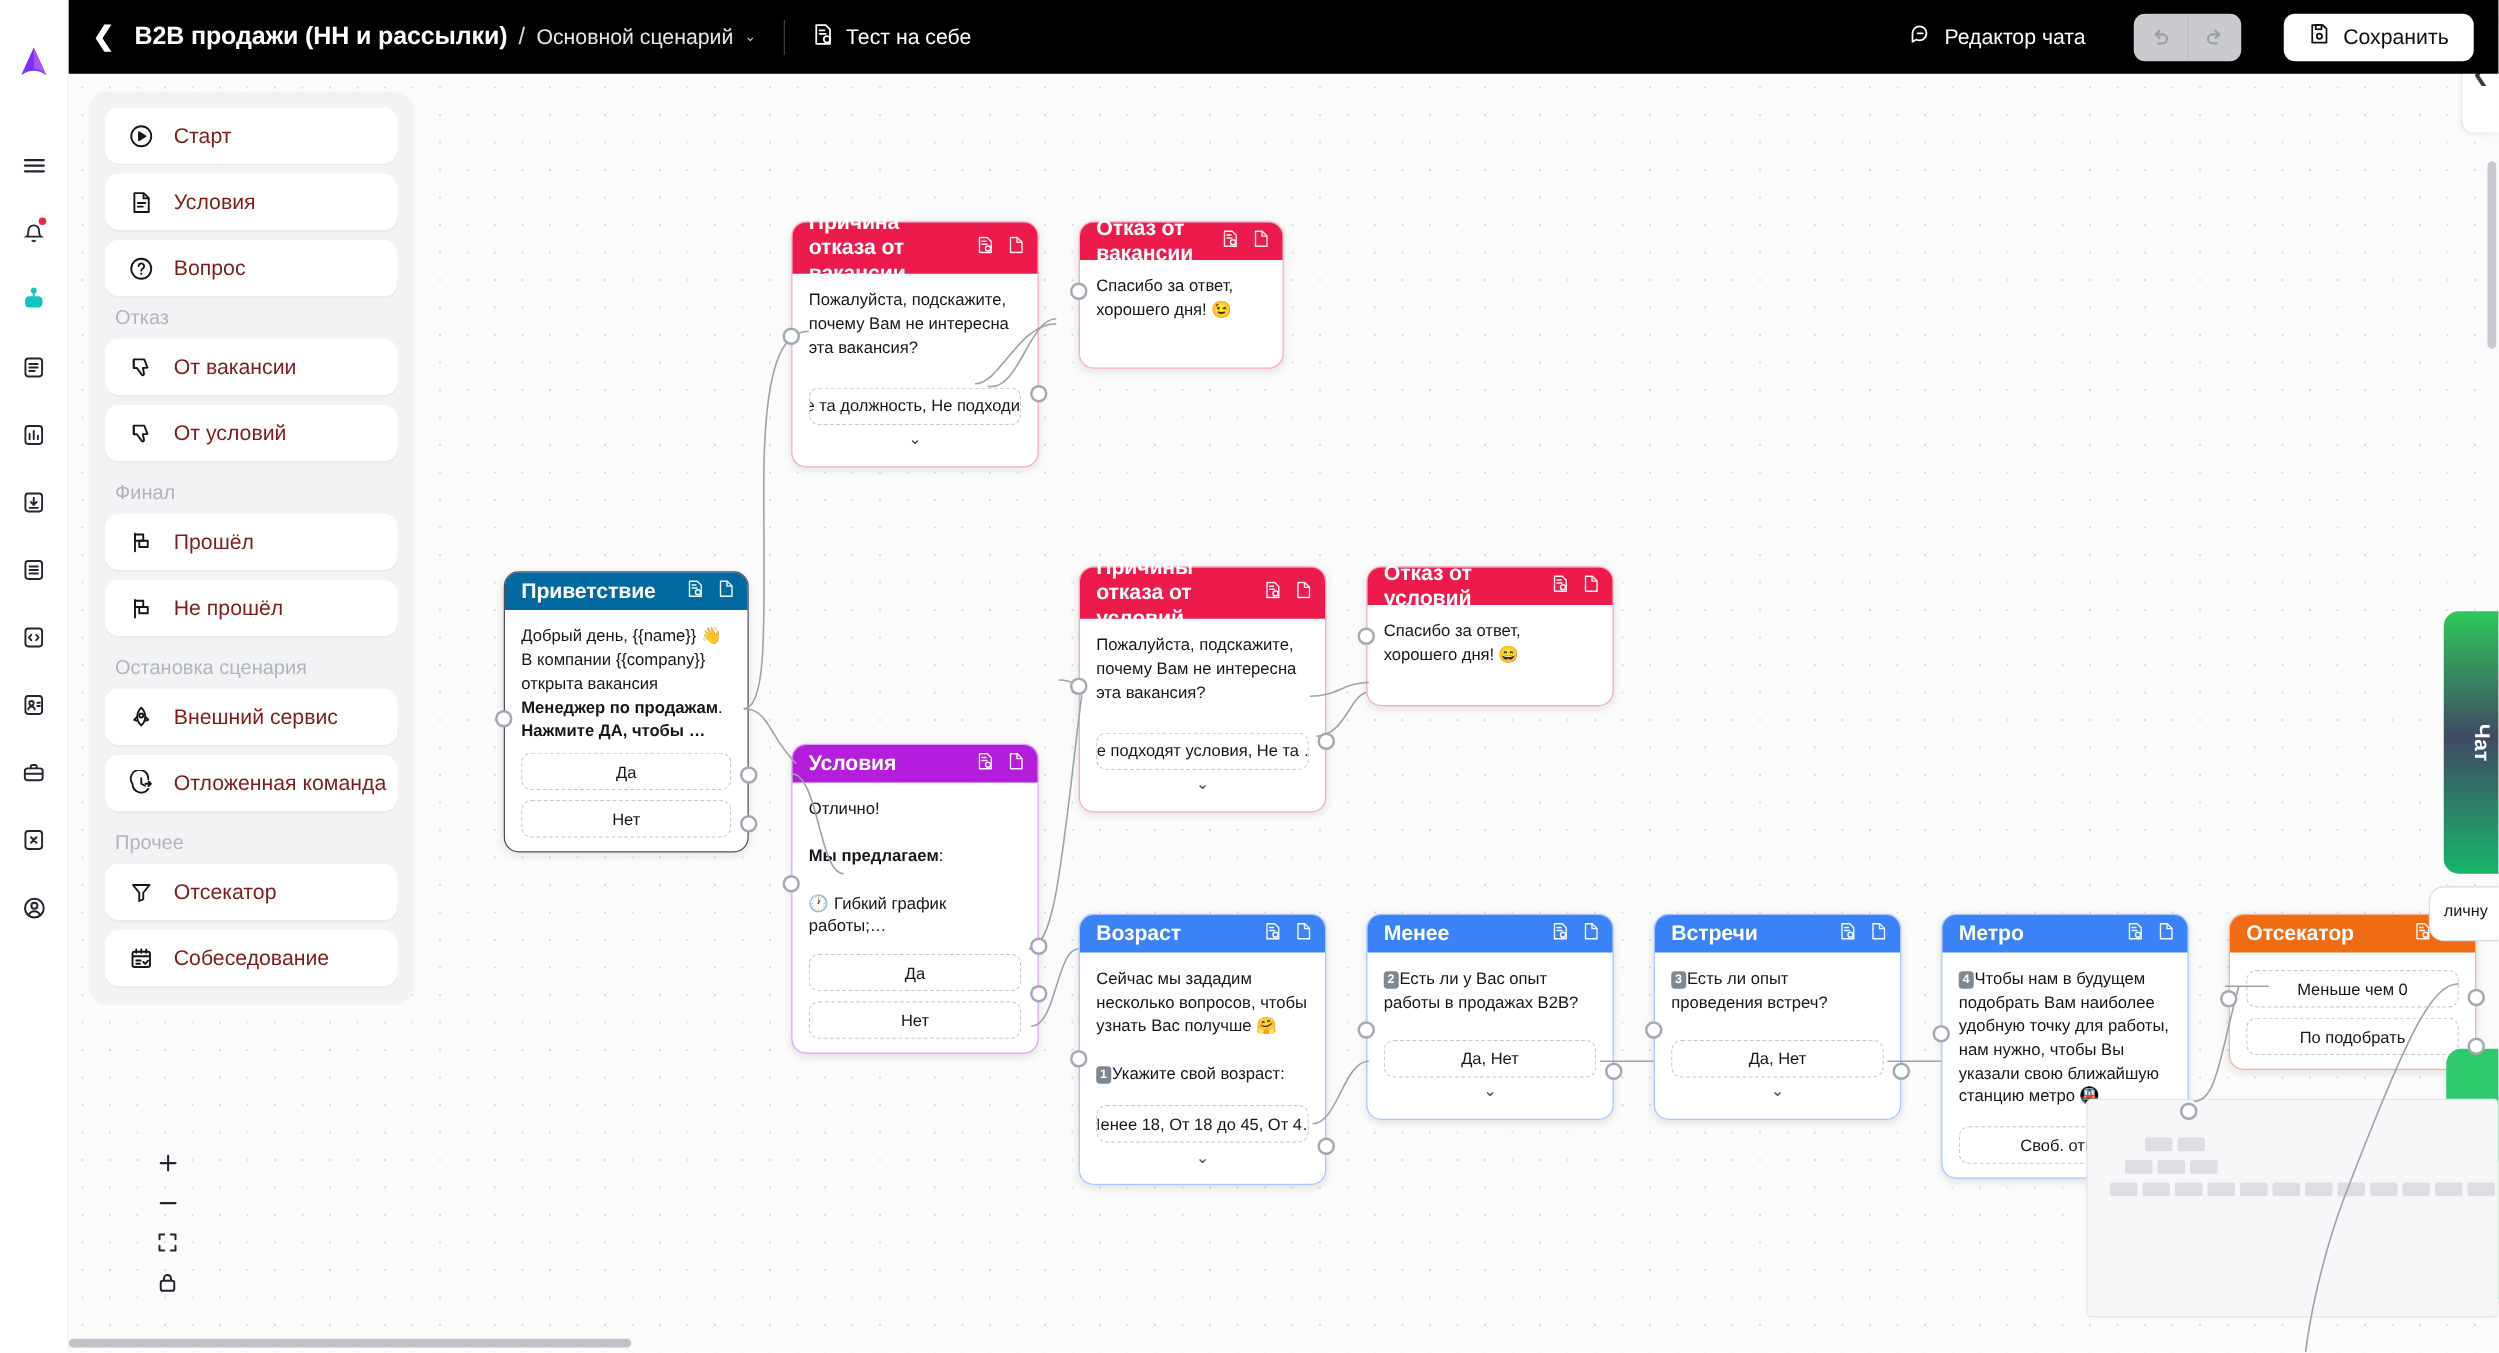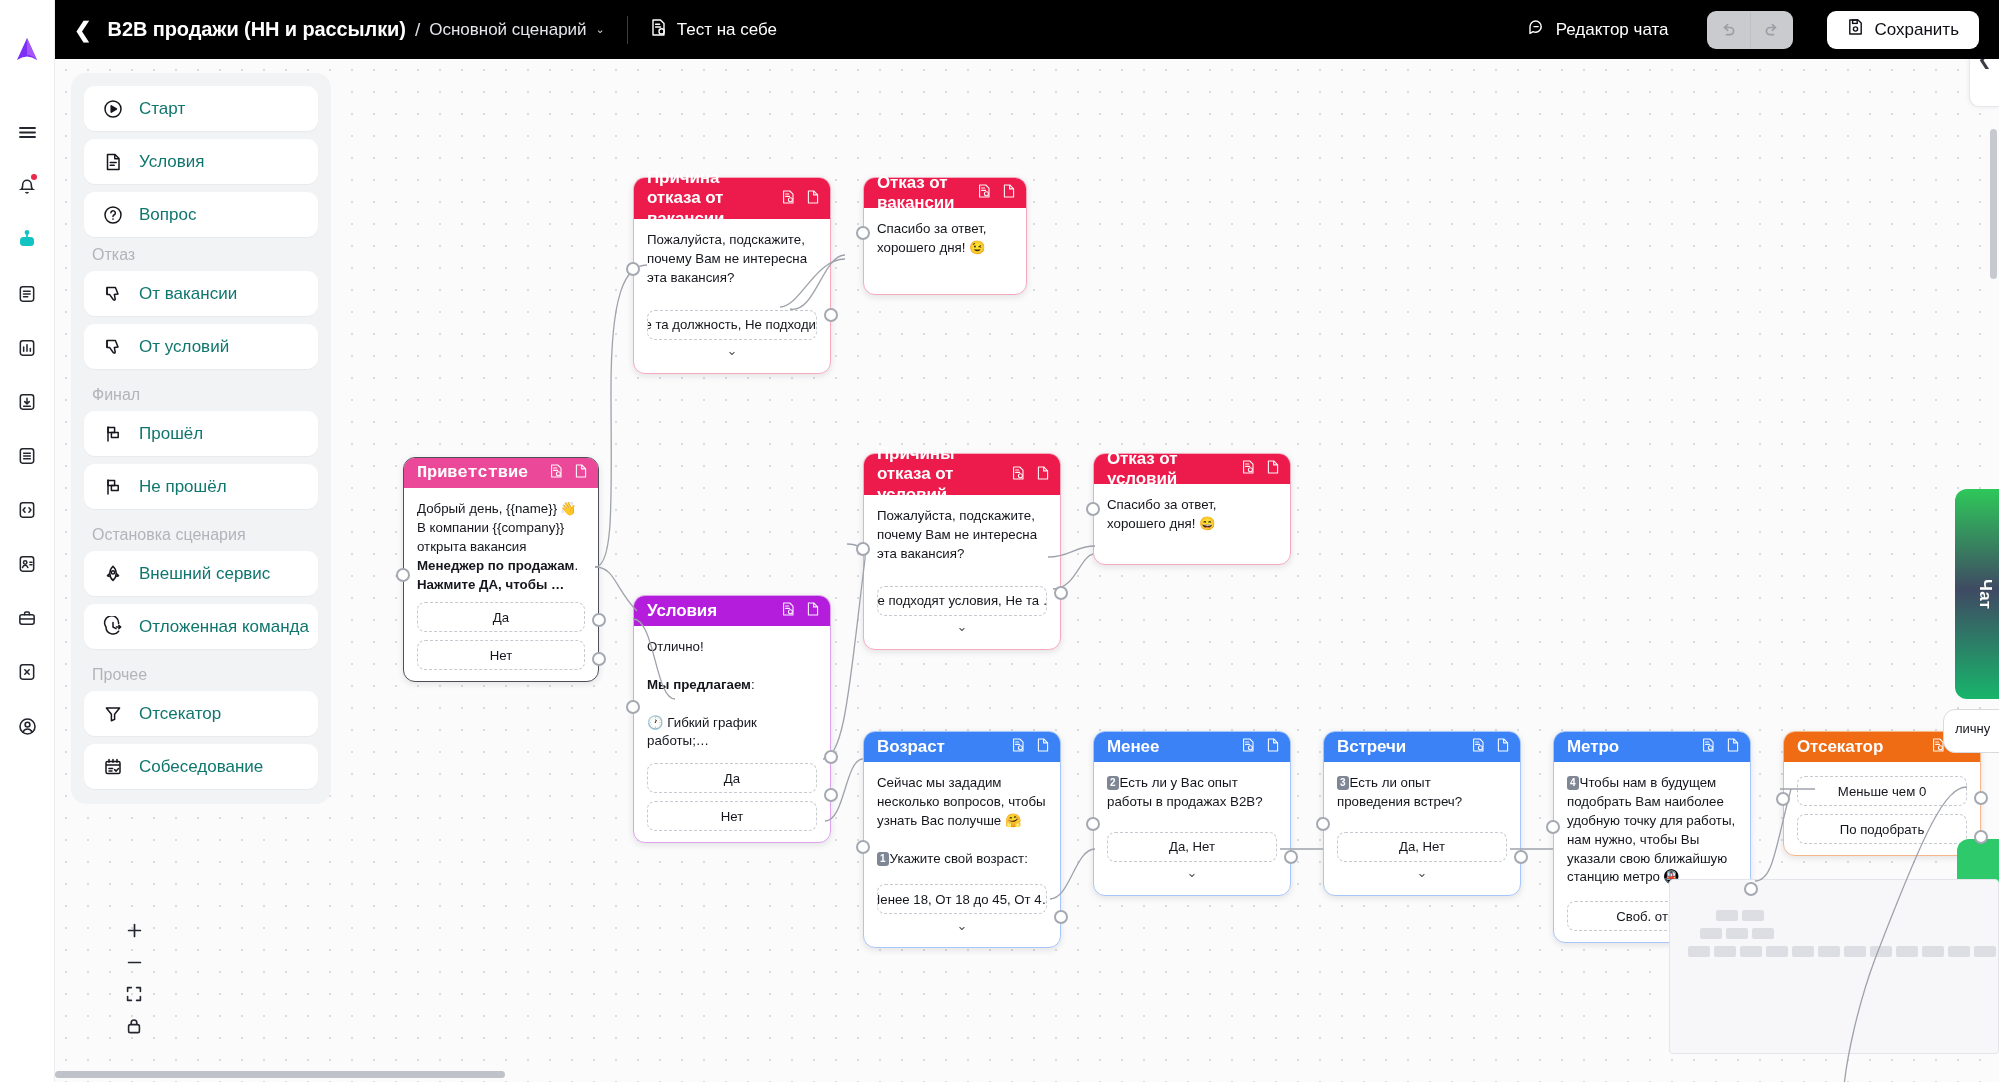--- a/index.html
+++ b/index.html
@@ -71,21 +71,21 @@
 
   
   .palette {
     position:absolute; left: 16px; top: 14px; width: 260px;
     background:#f2f3f5; border-radius: 15px; padding: 13px 13px 15px 13px;
     z-index: 20;
   }
   .pal-item {
     height: 45px; background:#fff; border-radius: 11px; display:flex; align-items:center;
     padding-left: 17px; gap: 15px; margin-bottom: 8px; cursor:grab;
-    font-size: 17px; color:#0f766e;
+    font-size: 17px; color:#7f1d1d;
     box-shadow: 0 1px 1px rgba(20,22,28,0.04);
   }
   .pal-item:last-child { margin-bottom: 0; }
   .pal-group { font-size: 16px; color:#b1b4bb; padding: 9px 0 7px 8px; }
   .pal-ic { width:23px; height:23px; flex:none; display:flex; align-items:center; justify-content:center; }
 
   
   .zoomctl {
     position:absolute; left: 60px; bottom: 40px; width: 38px;
     display:flex; flex-direction:column; align-items:center; gap: 0px; z-index: 25;
@@ -133,21 +133,21 @@
     background:#ffffff; border: 2px solid #a4a8b0; z-index: 5;
   }
   .port.l { left: -8px; }
   .port.r { right: -8px; }
   .numbox {
     display:inline-block; background:#7f8694; color:#fff; font-size: 10px; font-weight:700;
     border-radius: 3px; padding: 0px 3px; line-height: 14px; vertical-align: 1px; margin-right:1px;
   }
 
   
-  .h-black  { background:#ec4899;font-family:Liberation Mono, monospace; }
+  .h-black  { background:#0369a1; }
   .h-pink   { background:#ec1b4b; }
   .h-purple { background:#b31ddb; }
   .h-blue   { background:#3b82f6; }
   .h-orange { background:#ef6c14; }
   .b-pink   { border-color:#f7a9bd; }
   .b-purple { border-color:#dda3ef; }
   .b-blue   { border-color:#a7c6fb; }
   .b-orange { border-color:#f6b78b; }
   .b-black  { border-color:#4d5058; }
 

